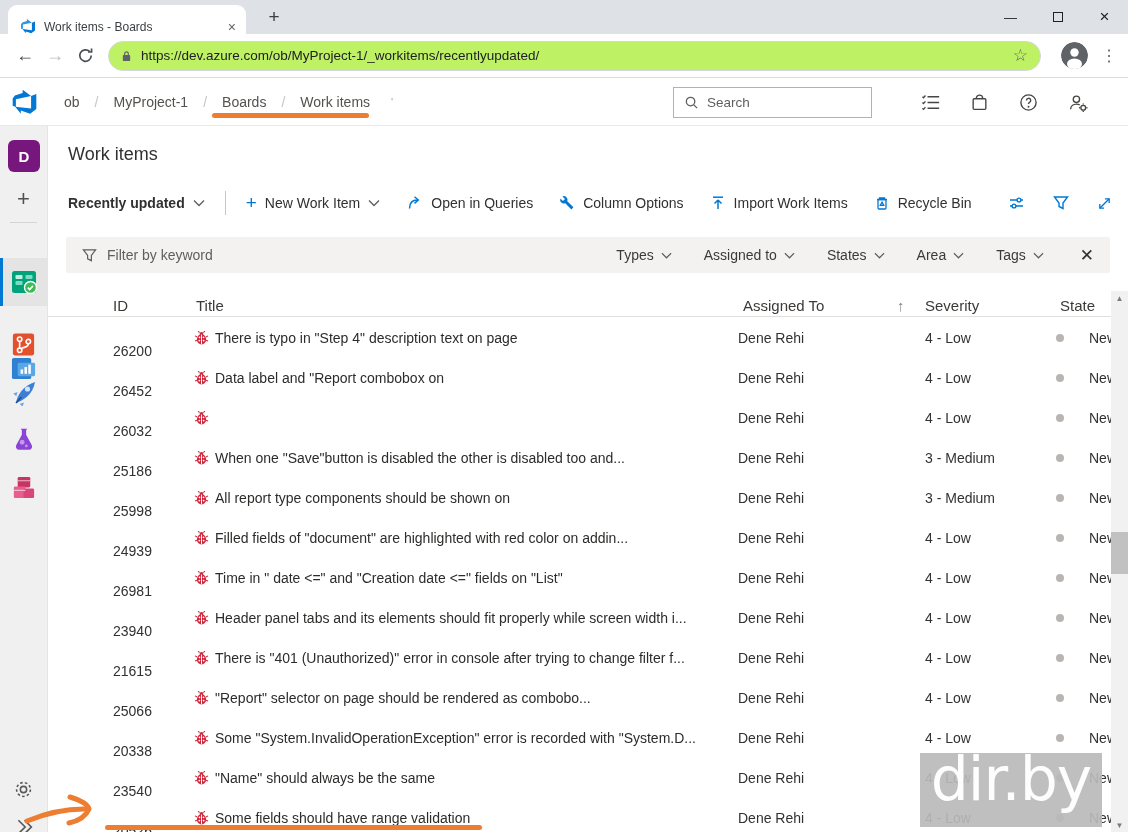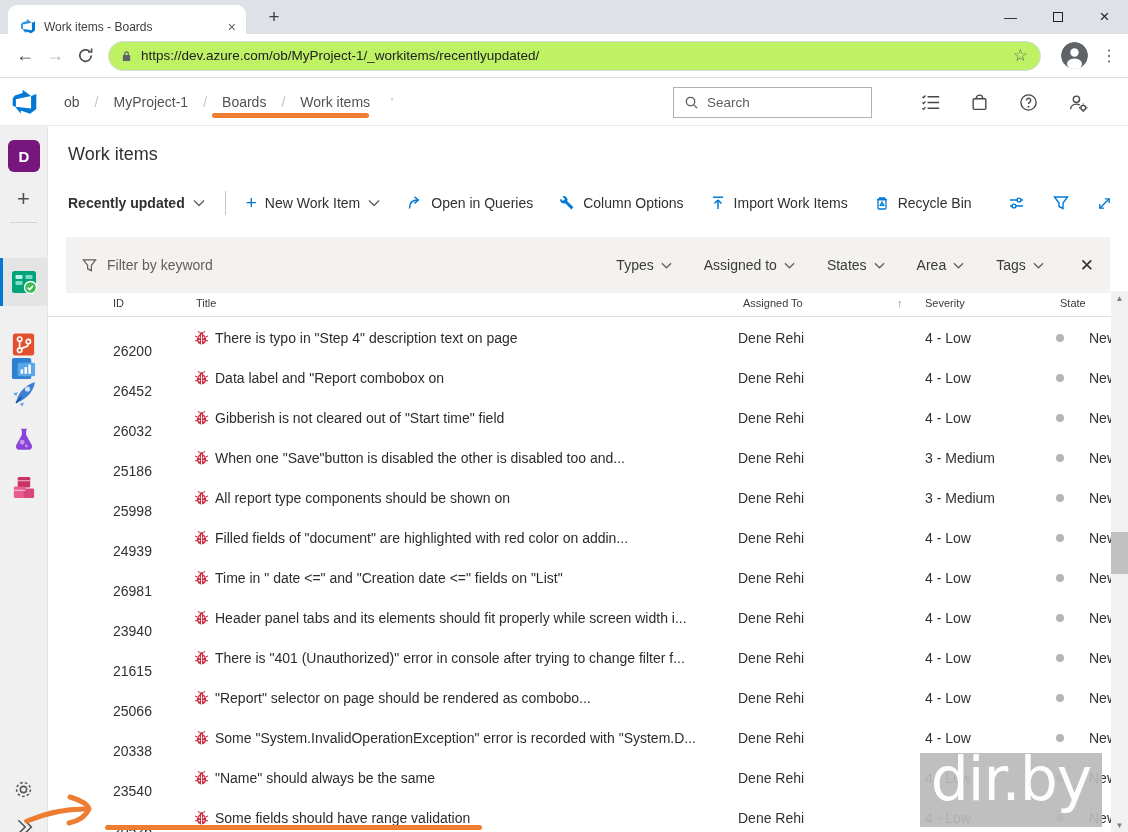--- a/index.html
+++ b/index.html
@@ -53,28 +53,28 @@
   .content { position:absolute; top:126px; left:48px; right:0; bottom:0; background:#fff; overflow:hidden; }
   .page-title { position:absolute; left:20px; top:18px; font-size:18px; color:#323130; }
 
   .cmdbar { position:absolute; left:20px; right:16px; top:61px; height:32px; display:flex; align-items:center; font-size:14px; color:#323130; }
   .cmd { display:flex; align-items:center; gap:8px; margin-right:26px; white-space:nowrap; }
   .cmd.bold { font-weight:bold; margin-right:14px; }
   .vdiv { width:1px; height:24px; background:#c8c6c4; margin:0 20px 0 6px; }
   .cmd-icons { margin-left:auto; display:flex; align-items:center; gap:28px; }
   .chev { display:inline-block; }
 
-  .filterbar { position:absolute; left:18px; right:18px; top:111px; height:56px; background:#f3f2f1; border-radius:2px; display:flex; align-items:center; padding:0 16px; }
+  .filterbar { position:absolute; left:18px; right:18px; top:111px; height:36px; background:#f3f2f1; border-radius:2px; display:flex; align-items:center; padding:0 16px; }
   .filterbar input { border:0; outline:0; background:transparent; font-size:14px; font-family:inherit; margin-left:10px; width:220px; color:#323130; }
   .filterbar input::placeholder { color:#605e5c; }
   .fdrops { margin-left:auto; display:flex; align-items:center; gap:32px; font-size:14px; color:#3b3a39; }
   .fdrop { display:flex; align-items:center; gap:7px; }
   .fclose { font-size:17px; color:#323130; margin-left:4px; }
 
-  .thead { position:absolute; left:0; right:17px; top:165px; height:26px; border-bottom:1px solid #e1dfdd; font-size:11px; color:#3b3a39; }
+  .thead { position:absolute; left:0; right:17px; top:165px; height:26px; border-bottom:1px solid #e1dfdd; font-size:15px; color:#3b3a39; }
   .thead span { position:absolute; top:6px; }
   .h-id { left:65px; } .h-title { left:148px; } .h-assigned { left:695px; }
   .h-sort { left:849px; color:#8a8886; } .h-sev { left:877px; } .h-state { left:1012px; }
 
   .rows { position:absolute; left:0; right:17px; top:192px; bottom:0; overflow:hidden; }
   .row { position:relative; height:40px; font-size:14px; }
   .row > span, .row > svg { position:absolute; top:50%; transform:translateY(-50%); white-space:nowrap; }
   .c-id { left:65px; color:#323130;margin-top:13px; }
   .bug { left:146px; width:15px; height:15px; }
   .c-title { left:167px; max-width:515px; overflow:hidden; color:#2d2c2b; }
@@ -441,21 +441,20 @@
     <svg class="bug" viewBox="0 0 14 14">
       <path d="M5.2 1.9 3.8.6M8.8 1.9 10.2.6M2.9 6 .9 5M2.9 9.2.9 9.8M11.1 6l2-1M11.1 9.2l2 .6" stroke="#cc293d" stroke-width="1"></path>
       <circle cx="7" cy="3.1" r="1.7" fill="#cc293d"></circle>
       <ellipse cx="7" cy="8.3" rx="4.3" ry="4.7" fill="#cc293d"></ellipse>
       <line x1="7" y1="3.8" x2="7" y2="12.8" stroke="#fff" stroke-width="0.9"></line>
       <circle cx="5.1" cy="6.4" r="0.85" fill="#fff"></circle>
           <circle cx="8.9" cy="6.4" r="0.85" fill="#fff"></circle>
       <circle cx="5" cy="9.4" r="0.85" fill="#fff"></circle>
           <circle cx="9" cy="9.4" r="0.85" fill="#fff"></circle>
     </svg>
-    <span class="c-title">Gibberish is not cleared out of "Start time" field</span>
     <span class="c-assigned">Dene Rehi</span>
     <span class="c-sev">4 - Low</span>
     <span class="c-state">
       <span class="dot"></span>
       <span>New</span>
     </span>
   </div>
 
   <div class="row">
     <span class="c-id">25186</span>

